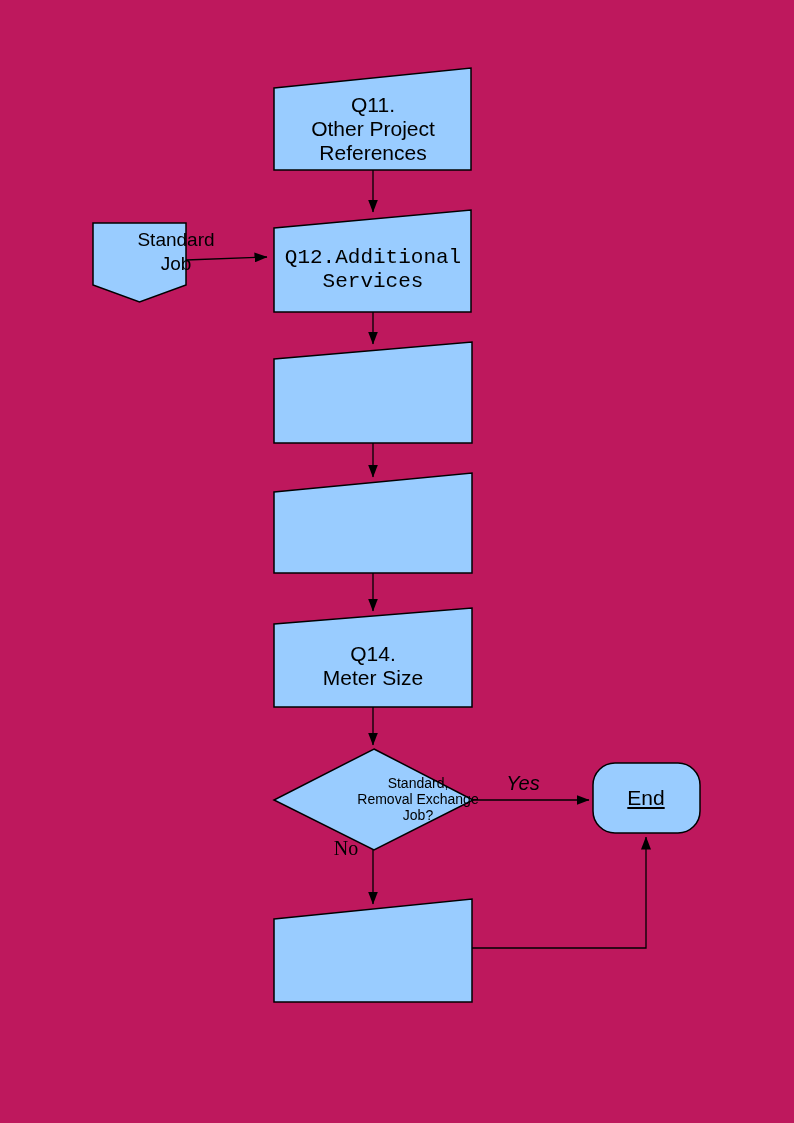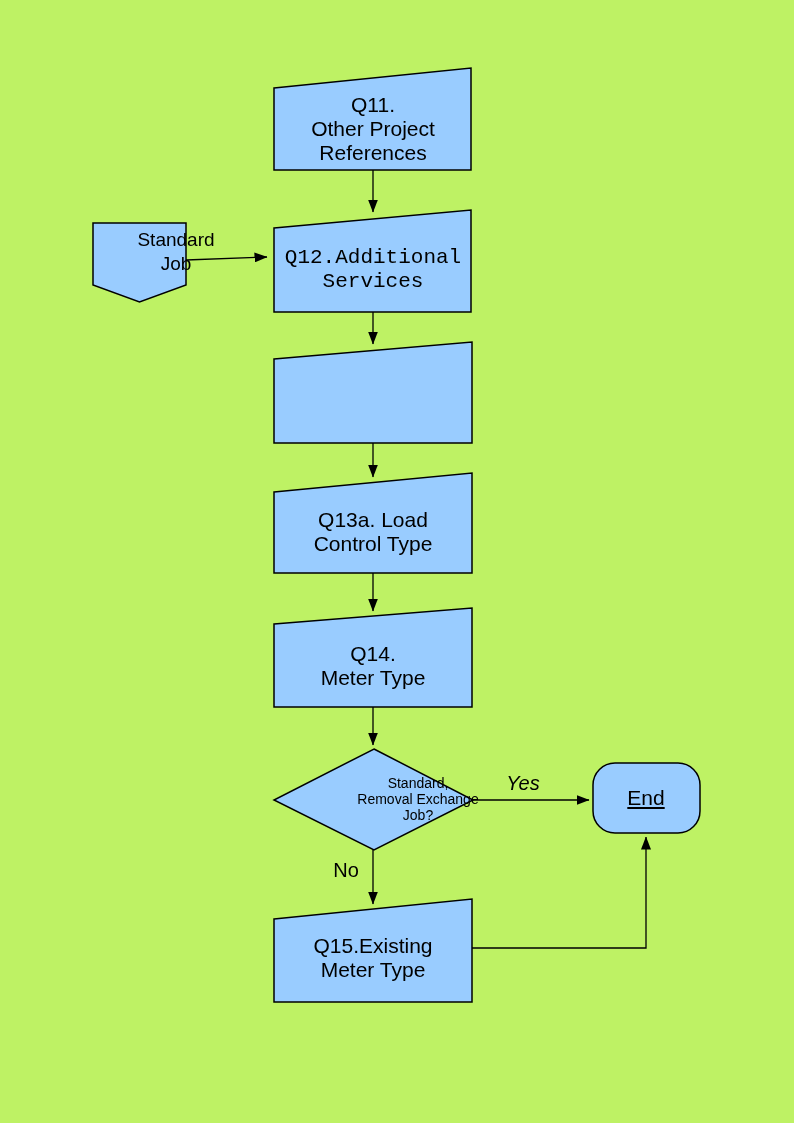--- a/index.html
+++ b/index.html
@@ -5,21 +5,21 @@
   html, body {
     margin: 0;
     padding: 0;
     background: #ffffff;
     font-family: "Liberation Sans", sans-serif;
   }
   .page {
     position: relative;
     width: 794px;
     height: 1123px;
-    background: #bef264;
+    background: #be185d;
     overflow: hidden;
   }
   .page svg {
     position: absolute;
     left: 0;
     top: 0;
   }
   .shape {
     stroke: #000000;
     stroke-width: 1.5;
@@ -76,27 +76,23 @@
     <polygon class="shape" points="274,919 472,899 472,1002 274,1002" fill="#99ccff"></polygon>
   </svg>
 
   <div class="label node-label" style="left:373px; top:129px;">Q11.
 Other Project
 References</div>
   <div class="label sj-label" style="left:139px; top:252px;margin-left:37px;">Standard
 Job</div>
   <div class="label node-label" style="left:373px; top:270px;font-family:Liberation Mono, monospace;">Q12.Additional
 Services</div>
-  <div class="label node-label" style="left:373px; top:532px;">Q13a. Load
-Control Type</div>
   <div class="label node-label" style="left:373px; top:666px;">Q14.
-Meter Type</div>
+Meter Size</div>
   <div class="label dec-label" style="left:374px; top:799px;margin-left:44px;">Standard,
 Removal Exchange
 Job?</div>
   <div class="label end-label" style="left:646px; top:798px;text-decoration:underline;">End</div>
-  <div class="label node-label" style="left:373px; top:958px;">Q15.Existing
-Meter Type</div>
 
   <div class="label edge-label" style="left:523px; top:783px;font-style:italic;">Yes</div>
-  <div class="label edge-label" style="left:346px; top:870px;">No</div>
+  <div class="label edge-label" style="left:346px; top:848px;font-family:Liberation Serif, serif;">No</div>
 
 </div>
 
 </body></html>

